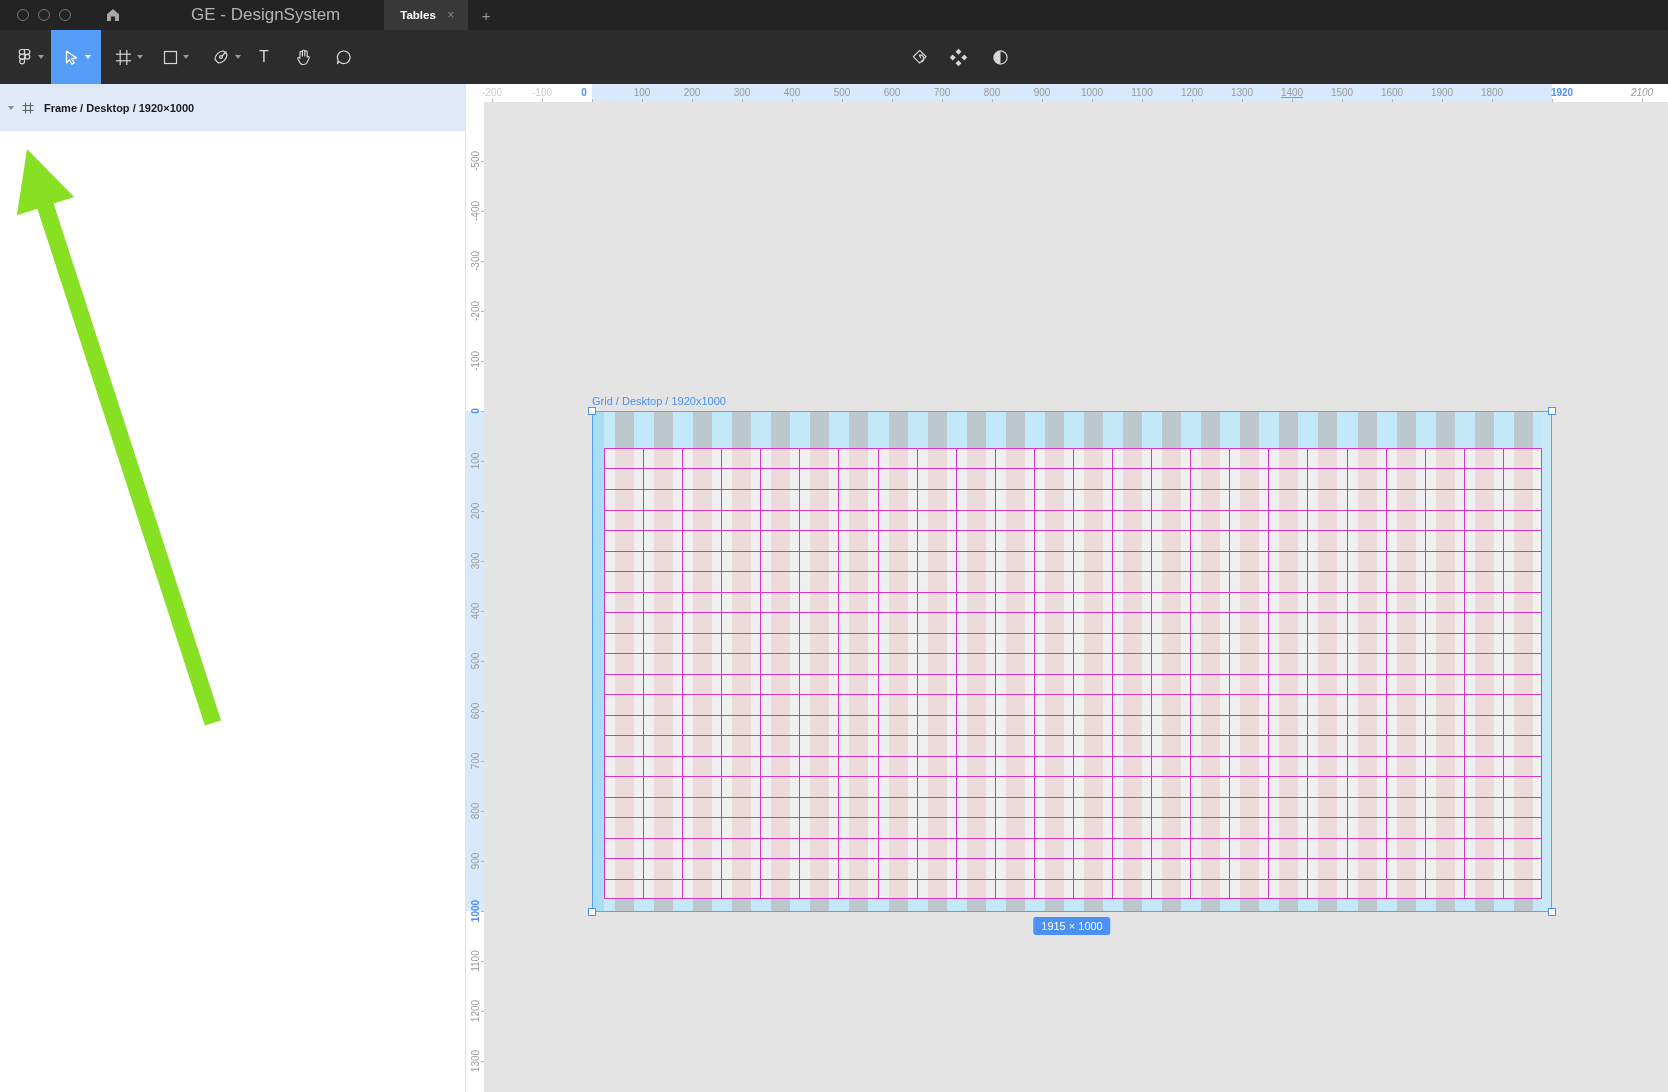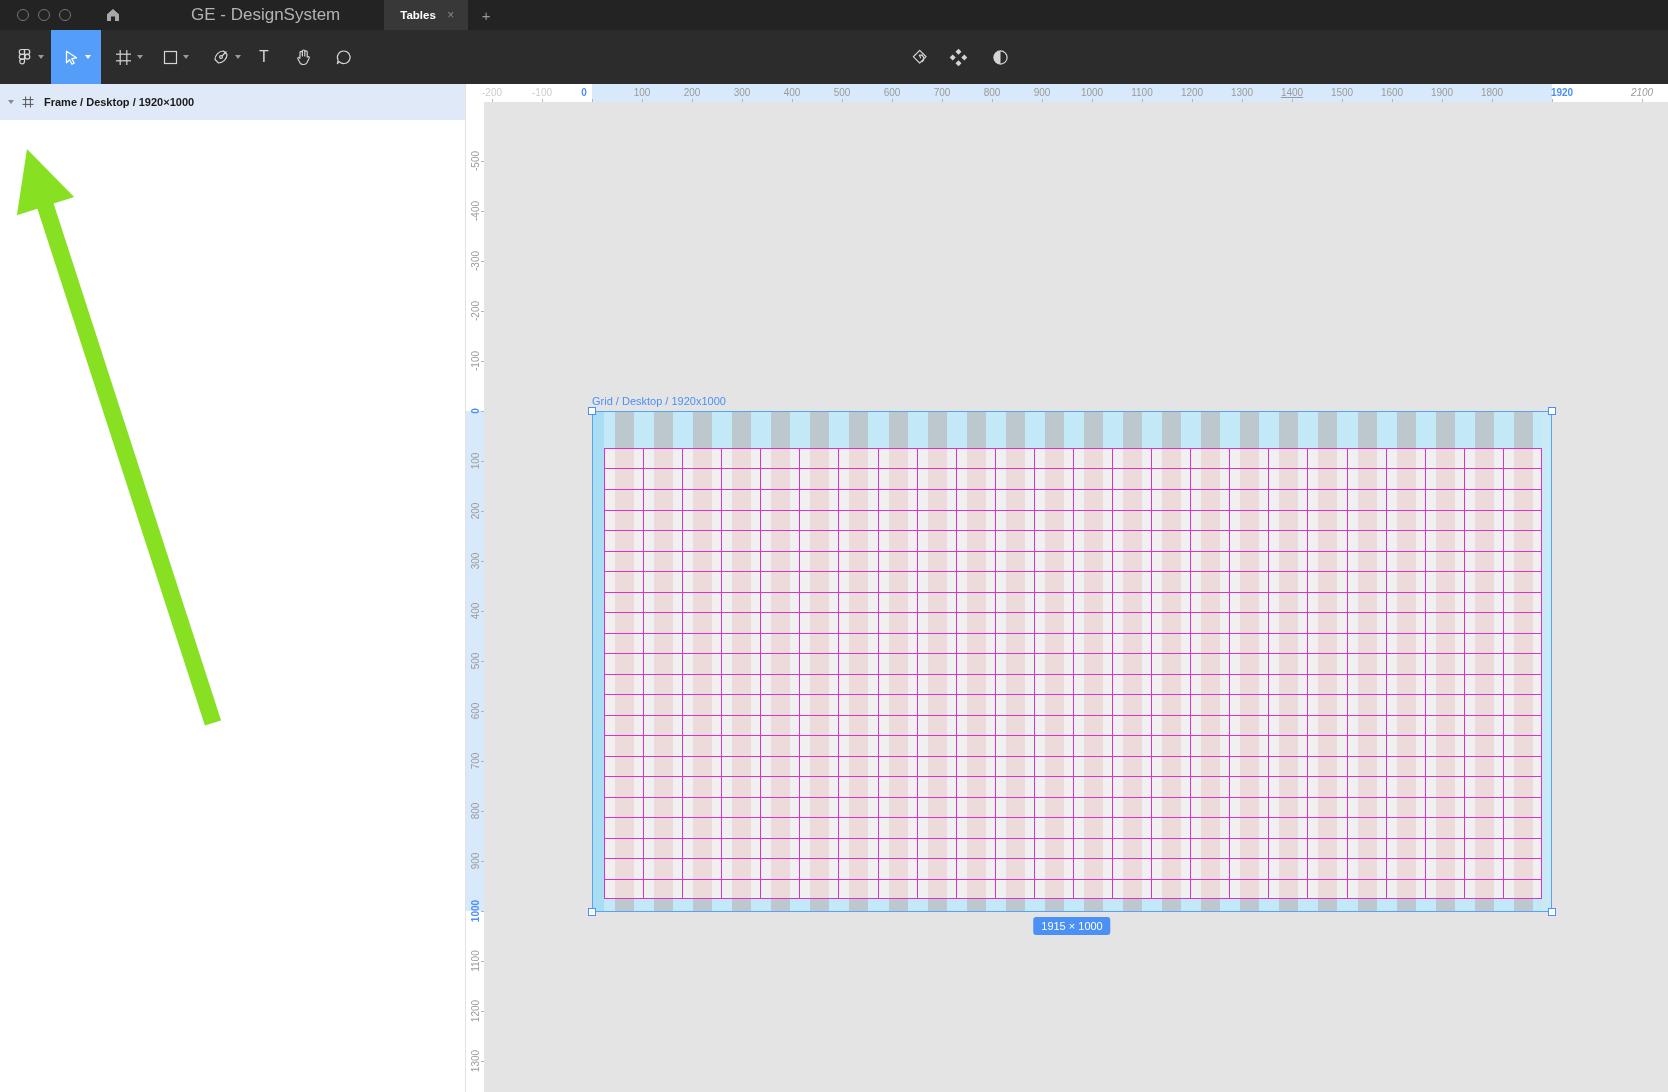--- a/index.html
+++ b/index.html
@@ -35,21 +35,21 @@
   .tool svg{display:block}
   .ttool-text{color:#d5d5d5;font-size:16px;font-weight:400}
 
   
   .layers-panel{position:absolute;left:0;top:84px;width:466px;height:1008px;background:var(--c-panel);border-right:1px solid #e2e2e2}
   .panel-header{height:38px;display:flex;align-items:center;border-bottom:1px solid #e8e8e8;position:relative}
   .panel-tab{font-size:11px}
   .panel-tab.active{color:#1a1a1a;font-weight:700;margin-left:16px}
   .panel-tab.inactive{color:#a6a6a6;margin-left:18px}
   .page-select{position:absolute;right:14px;display:flex;align-items:center;gap:6px;color:#444;font-size:11px}
-  .layer-row{height:36px;display:flex;align-items:center;position:relative;font-size:11px}
+  .layer-row{height:47px;display:flex;align-items:center;position:relative;font-size:11px}
   .row-frame{background:var(--c-row-selected);color:#1a1a1a;font-weight:700}
   .row-instance{background:var(--c-row-child);color:var(--c-purple)}
   .disclosure{margin-left:8px;width:0;height:0;border-left:3.5px solid transparent;border-right:3.5px solid transparent;border-top:4px solid #8a8a8a}
   .row-frame .name{margin-left:10px}
   .row-instance .icon-diamond{margin-left:45px}
   .row-instance .name{margin-left:8px}
   .lock{position:absolute;right:33px;top:8px}
 
   
   .h-ruler{position:absolute;left:466px;top:84px;width:1202px;height:18px;background:#fff;z-index:6}

